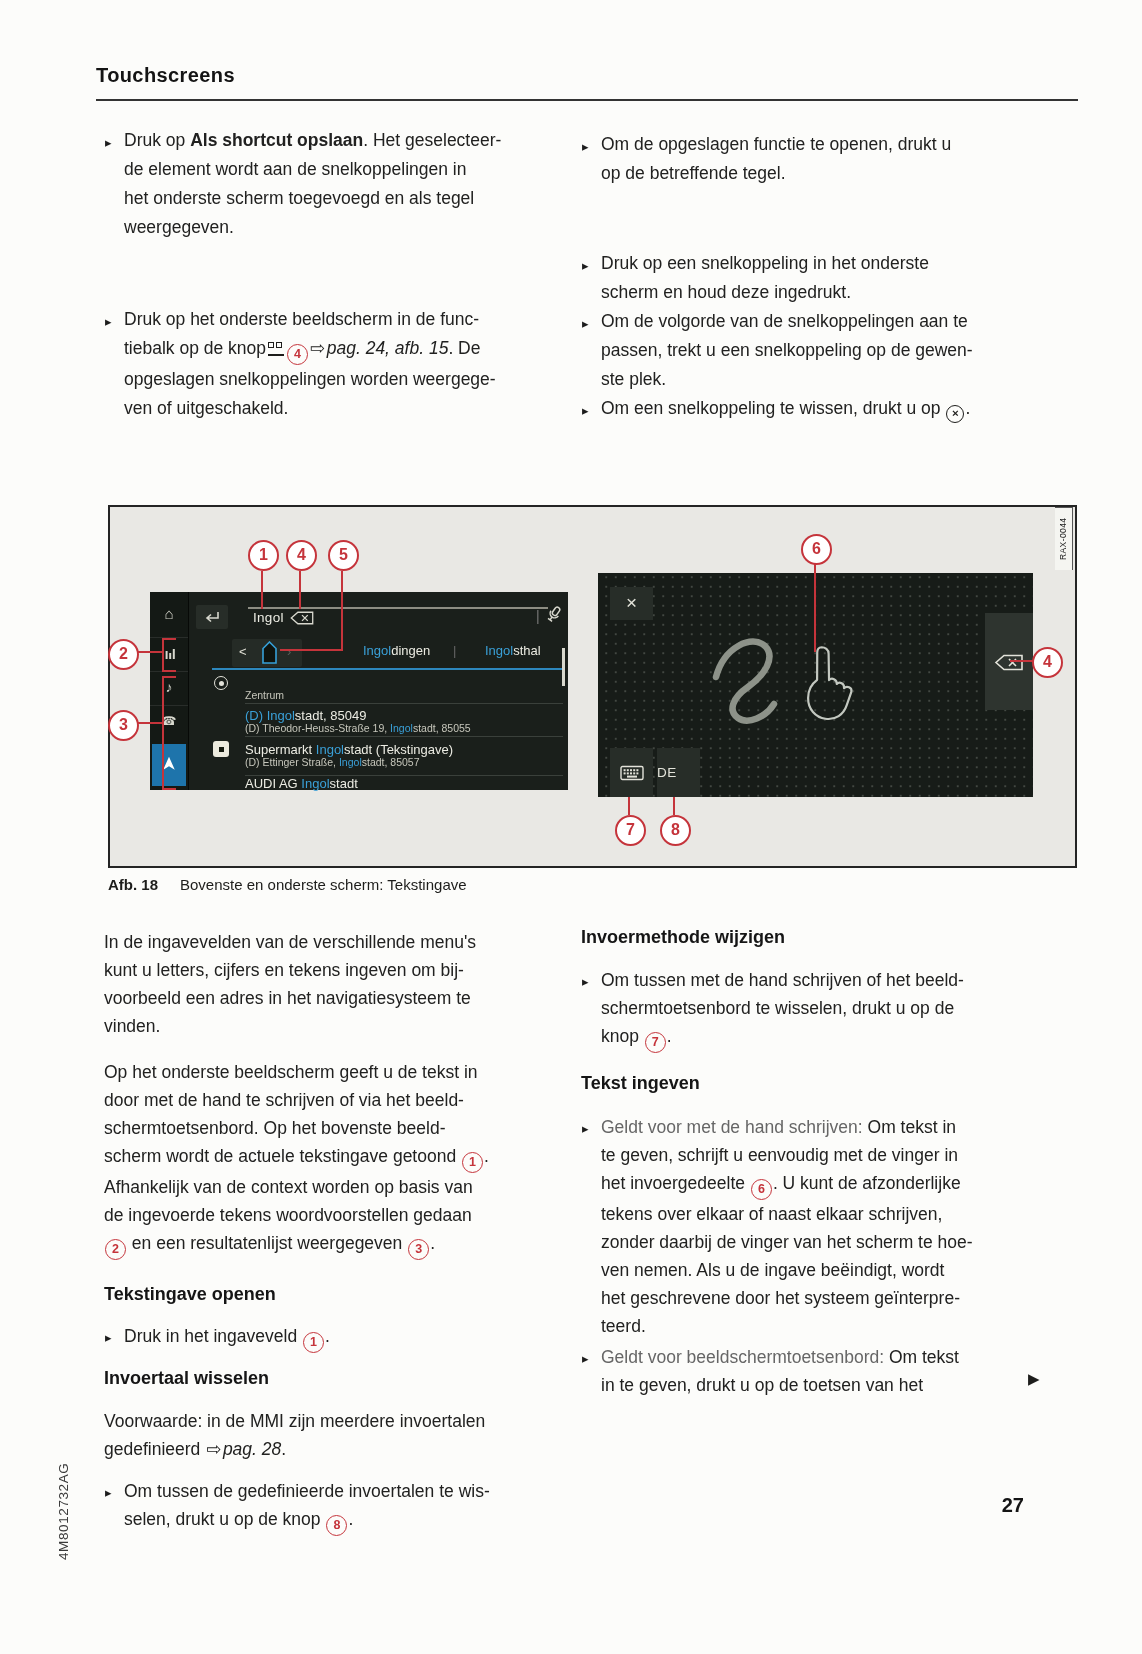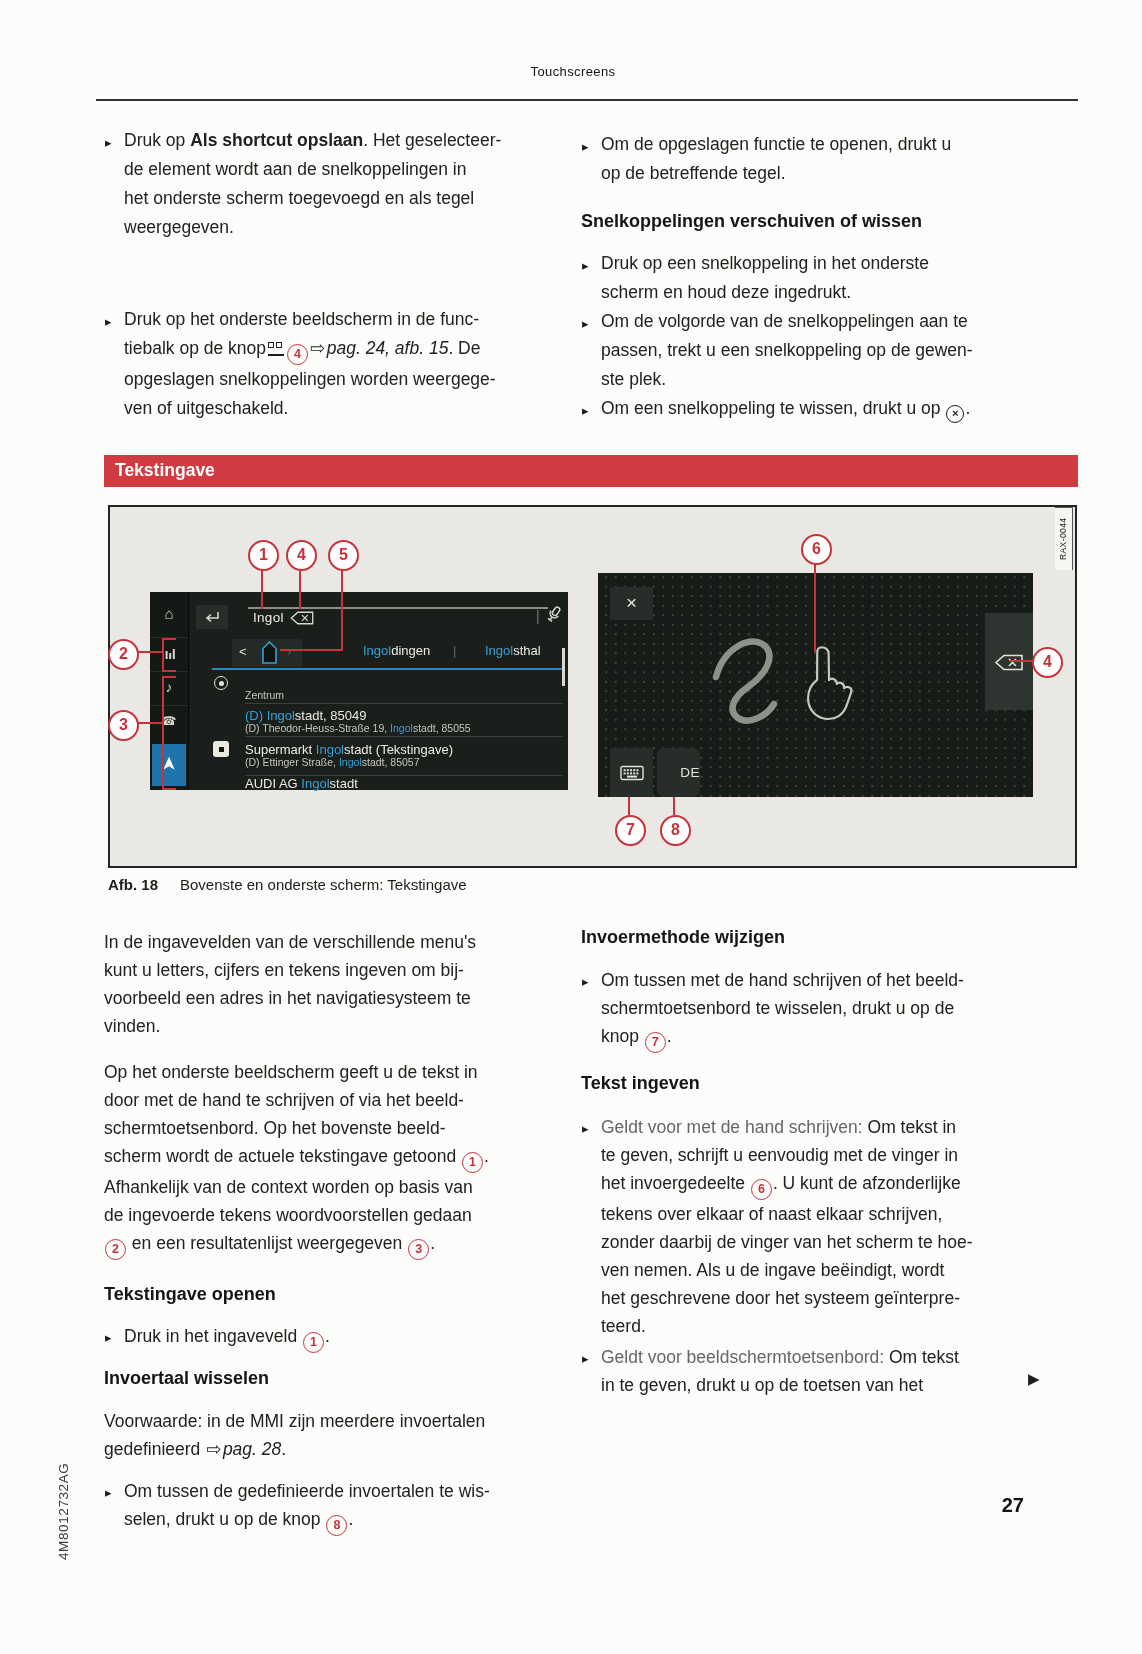--- a/index.html
+++ b/index.html
@@ -10,21 +10,21 @@
     --mmi-bg:#1a1f1b;
     --mmi-bg2:#171c18;
     --mmi-btn:#272d28;
     --mmi-txt:#ecece3;
     --mmi-sub:#c6c6bb;
   }
   html,body{margin:0;padding:0;background:#ffffff;}
   .page{position:relative;width:1142px;height:1654px;background:#fcfcfa;font-family:"Liberation Sans",sans-serif;color:var(--ink);overflow:hidden;}
 
   
-  .hdr-title{position:absolute;left:96px;top:64px;width:954px;text-align:center;font-size:13px;font-weight:normal;color:#141414;letter-spacing:.4px;}
+  .hdr-title{position:absolute;left:96px;top:64px;width:954px;text-align:left;font-size:20px;font-weight:bold;color:#141414;letter-spacing:.4px;}
   .hdr-rule{position:absolute;left:96px;top:99px;width:982px;height:2px;background:#333;}
 
   
   .tb{position:absolute;font-size:17.5px;line-height:29px;color:var(--ink);}
   .body .tb{line-height:28px;}
   .th{position:absolute;font-size:18px;line-height:24px;font-weight:bold;color:#151515;}
   .colL{left:104px;width:462px;}
   .colR{left:581px;width:468px;}
   .bullet{padding-left:20px;}
   .bmark{position:absolute;left:1px;top:2px;font-size:13px;color:#1c1c1c;}
@@ -83,21 +83,21 @@
   .r3icon{position:absolute;left:63px;top:149px;width:16px;height:16px;background:#eceade;border-radius:3px;}
   .r3icon::after{content:"";position:absolute;left:5.5px;top:5.5px;width:5px;height:5px;background:#15190f;}
   .scroll1{position:absolute;left:412px;top:56px;width:3px;height:38px;background:#d8d8ce;}
 
   
   .scr-bot{position:absolute;left:488px;top:66px;width:435px;height:224px;background:var(--mmi-bg2);
     background-image:radial-gradient(circle,#424842 1.1px,transparent 1.4px);background-size:9.5px 9.5px;background-position:13px 9px;}
   .xbtn{position:absolute;left:12px;top:14px;width:43px;height:33px;background:var(--mmi-btn);color:#e3e3da;font-size:19px;line-height:31px;text-align:center;}
   .kbbtn{position:absolute;left:12px;top:175px;width:43px;height:49px;background:var(--mmi-btn);text-align:center;}
   .kbbtn svg{margin-top:17px;}
-  .debtn{position:absolute;left:59px;top:175px;width:43px;height:49px;background:var(--mmi-btn);color:#e3e3da;font-size:13.5px;line-height:49px;text-align:right;letter-spacing:.5px;border-radius:7px;}
+  .debtn{position:absolute;left:59px;top:175px;width:43px;height:49px;background:var(--mmi-btn);color:#e3e3da;font-size:13.5px;line-height:49px;text-align:left;letter-spacing:.5px;}
   .bspanel{position:absolute;left:387px;top:40px;width:48px;height:97px;background:#2e342f;text-align:center;}
   .bspanel svg{margin-top:41px;}
   .squiggle{position:absolute;left:100px;top:52px;}
   .hand{position:absolute;left:200px;top:72px;}
 
   
   .callout{position:absolute;width:27px;height:27px;border:2.5px solid var(--red);border-radius:50%;background:#fff;color:var(--red);font-size:16px;font-weight:bold;text-align:center;line-height:26px;z-index:6;}
   .cline{position:absolute;background:var(--red);z-index:5;}
 
   
@@ -114,26 +114,24 @@
 
 <div class="page">
 
   <div class="hdr-title">Touchscreens</div>
   <div class="hdr-rule"></div>
 
   <div class="tb colL tl-b1 bullet"><span class="bmark">▸</span>Druk op <span class="rb">Als shortcut opslaan</span>. Het geselecteer-<br>de element wordt aan de snelkoppelingen in<br>het onderste scherm toegevoegd en als tegel<br>weergegeven.</div>
   <div class="tb colL tl-b2 bullet"><span class="bmark">▸</span>Druk op het onderste beeldscherm in de func-<br>tiebalk op de knop<span class="inline-icon icon-shortcut-tiles"></span><span class="refnum">4</span><span class="arrow">⇨</span><span class="ri">pag. 24, afb. 15</span>. De<br>opgeslagen snelkoppelingen worden weergege-<br>ven of uitgeschakeld.</div>
 
   <div class="tb colR tr-b1 bullet"><span class="bmark">▸</span>Om de opgeslagen functie te openen, drukt u<br>op de betreffende tegel.</div>
-  <div class="th colR tr-h1">Snelkoppelingen verschuiven of wissen</div>
   <div class="tb colR tr-b2 bullet"><span class="bmark">▸</span>Druk op een snelkoppeling in het onderste<br>scherm en houd deze ingedrukt.</div>
   <div class="tb colR tr-b3 bullet"><span class="bmark">▸</span>Om de volgorde van de snelkoppelingen aan te<br>passen, trekt u een snelkoppeling op de gewen-<br>ste plek.</div>
   <div class="tb colR tr-b4 bullet"><span class="bmark">▸</span>Om een snelkoppeling te wissen, drukt u op <span class="circle-x">×</span>.</div>
 
-  <div class="secbar"><span>Tekstingave</span></div>
 
   <div class="figure">
     <div class="rax">RAX-0044</div>
 
     <div class="scr-top">
       <div class="sb">
         <div class="sbc sb-home">⌂</div>
         <div class="sbc sb-radio">
           <svg width="16" height="12" viewBox="0 0 16 12" style="margin-top:10px">
               <g fill="#d8d8ce">

